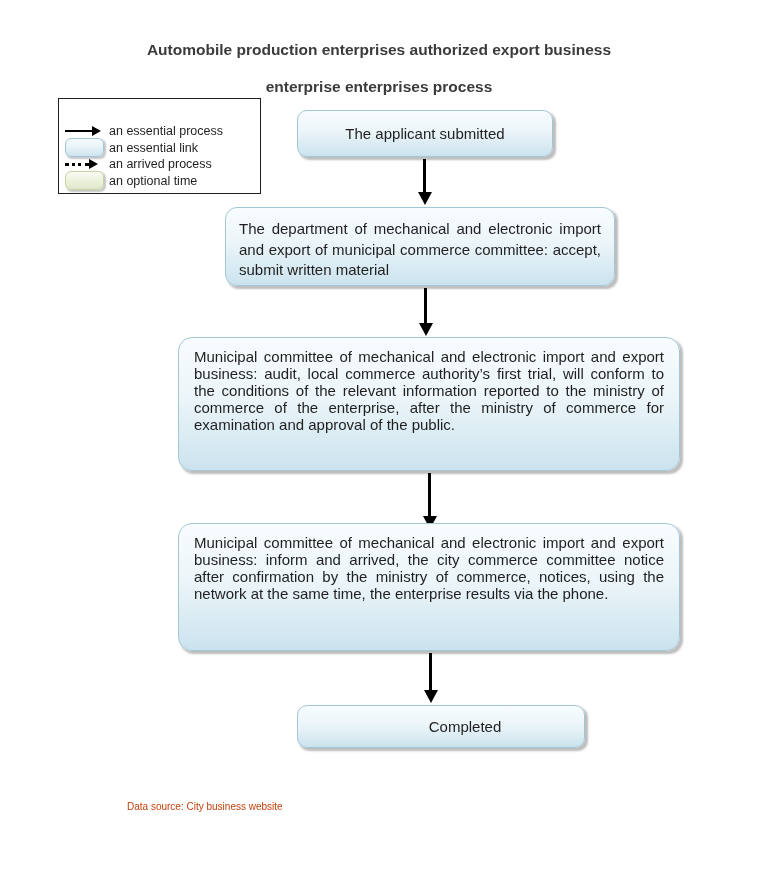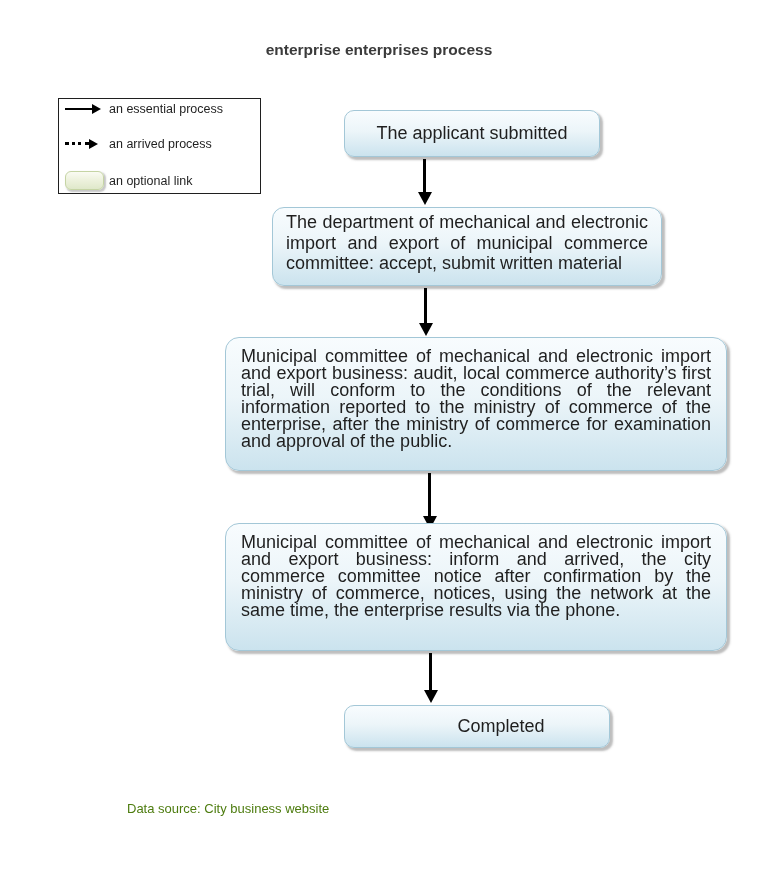--- a/index.html
+++ b/index.html
@@ -28,21 +28,21 @@
 
   
   .legend {
     position: absolute;
     left: 58px; top: 98px;
     width: 203px; height: 96px;
     border: 1px solid #1f1f1f;
     background: #ffffff;
     display: flex;
     flex-direction: column;
-    justify-content: space-between;
+    justify-content: flex-end;
     padding: 3px 5px 3px 6px;
   }
   .legend-row { display: flex; align-items: center; }
   .legend-icon-cell { width: 44px; display: flex; align-items: center; }
   .legend-label { font-size: 12.5px; color: #1f1f1f; white-space: nowrap; }
 
   .h-arrow { display: flex; align-items: center; }
   .h-arrow .shaft { width: 27px; height: 2px; background: #000; }
   .h-arrow .shaft.dotted { width: 24px; height: 0; background: none; border-top: 3px dotted #000; }
   .h-arrow .tip {
@@ -66,39 +66,38 @@
     border: 1px solid #c5d4a4;
   }
 
   
   .flow-box {
     position: absolute;
     background: linear-gradient(180deg, #f8fcfe 0%, #ecf5f9 45%, #cbe3ee 100%);
     border: 1px solid #a3c7d7;
     box-shadow: 2.5px 2.5px 2px rgba(125,125,125,0.5);
     color: #1f1f1f;
-    font-size: 18px;
-    margin-left: 47px;
+    font-size: 15px;
   }
   .flow-box.centered {
     display: flex;
     align-items: center;
     justify-content: center;
     text-align: center;
   }
   .flow-box.paragraph {
     text-align: justify;
     line-height: 17px;
   }
 
   #box-start   { left: 297px; top: 110px; width: 256px; height: 47px;  border-radius: 10px; }
-  #box-accept  { left: 225px; top: 207px; width: 390px; height: 79px;  border-radius: 12px; padding: 4px 13px; line-height: 20.5px; }
+  #box-accept  { left: 225px; top: 207px; width: 390px; height: 79px;  border-radius: 12px; padding: 11px 13px; line-height: 20.5px; }
   #box-audit   { left: 178px; top: 337px; width: 502px; height: 134px; border-radius: 14px; padding: 10px 15px; }
   #box-inform  { left: 178px; top: 523px; width: 502px; height: 128px; border-radius: 14px; padding: 10px 15px; }
-  #box-end     { left: 297px; top: 705px; width: 266px; height: 43px;  border-radius: 10px; padding-left: 48px; }
+  #box-end     { left: 297px; top: 705px; width: 288px; height: 43px;  border-radius: 10px; padding-left: 48px; }
 
   
   .v-arrow {
     position: absolute;
     width: 15px;
     display: flex;
     flex-direction: column;
     align-items: center;
   }
   .v-arrow .shaft { width: 3px; background: #000; flex: 1; }
@@ -110,57 +109,64 @@
   }
   #arrow-1 { left: 417px; top: 159px; height: 46px; }
   #arrow-2 { left: 418px; top: 288px; height: 48px; }
   #arrow-3 { left: 422px; top: 473px; height: 56px; }
   #arrow-4 { left: 423px; top: 653px; height: 50px; }
 
   
   .footer-note {
     position: absolute;
     left: 127px; top: 801px;
-    font-size: 13px;
-    color: #4d7c0f;
+    font-size: 10px;
+    color: #c2410c;
   }
 </style>
 </head>
 <body>
 
 <div id="canvas">
 
   <div class="title-block">
+    <div>Automobile production enterprises authorized export business</div>
     <div>enterprise enterprises process</div>
   </div>
 
   <div class="legend">
     <div class="legend-row">
       <span class="legend-icon-cell">
         <span class="h-arrow">
             <span class="shaft"></span>
             <span class="tip"></span>
           </span>
       </span>
       <span class="legend-label">an essential process</span>
     </div>
     <div class="legend-row">
       <span class="legend-icon-cell">
+        <span class="swatch blue"></span>
+      </span>
+      <span class="legend-label">an essential link</span>
+    </div>
+    <div class="legend-row">
+      <span class="legend-icon-cell">
         <span class="h-arrow">
             <span class="shaft dotted"></span>
             <span class="tip"></span>
           </span>
       </span>
       <span class="legend-label">an arrived process</span>
     </div>
     <div class="legend-row">
       <span class="legend-icon-cell">
         <span class="swatch green"></span>
       </span>
-      <span class="legend-label">an optional link</span>
+      <span class="legend-label">an optional time</span>
     </div>
   </div>
 
   <div id="box-start" class="flow-box centered">
     <span>The applicant submitted</span>
   </div>
 
   <div class="v-arrow" id="arrow-1">
     <span class="shaft"></span>
       <span class="tip"></span>

